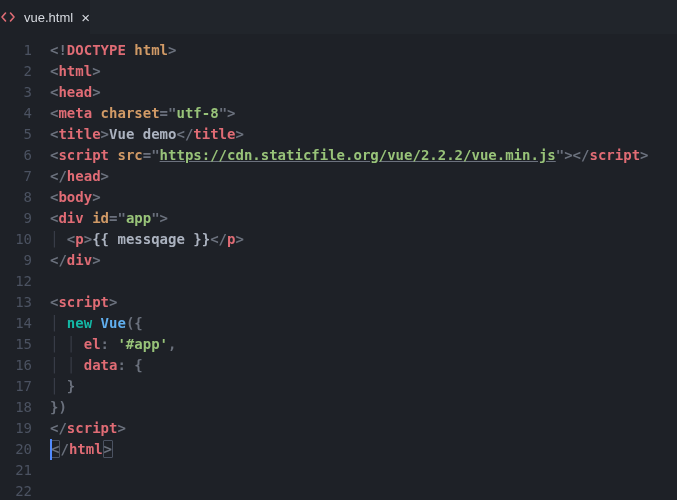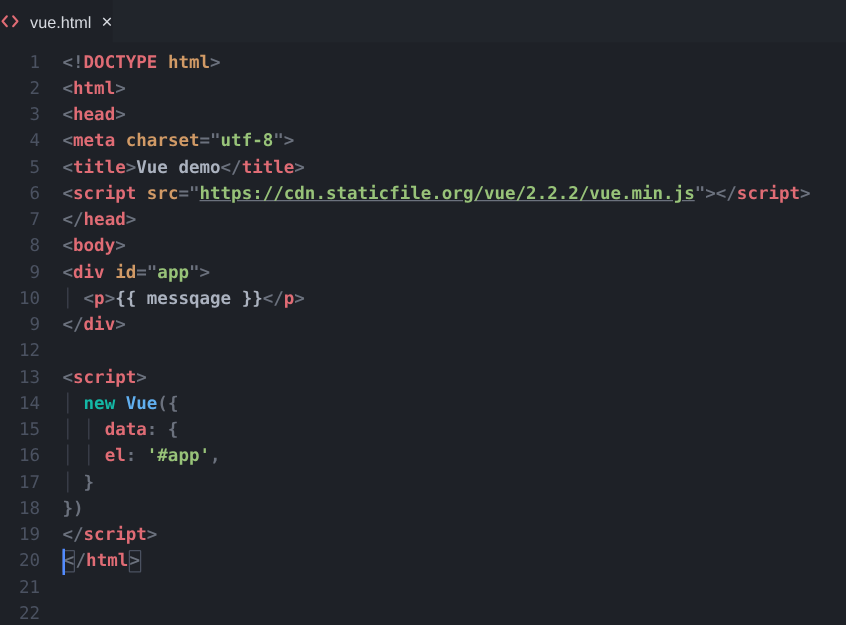--- a/index.html
+++ b/index.html
@@ -127,20 +127,20 @@
     <div class="row"><span class="punc">&lt;</span><span class="tag">title</span><span class="punc">&gt;</span><span class="txt">Vue demo</span><span class="punc">&lt;/</span><span class="tag">title</span><span class="punc">&gt;</span></div>
     <div class="row"><span class="punc">&lt;</span><span class="tag">script</span><span> </span><span class="attr">src</span><span class="punc">="</span><span class="str url">https://cdn.staticfile.org/vue/2.2.2/vue.min.js</span><span class="punc">"&gt;&lt;/</span><span class="tag">script</span><span class="punc">&gt;</span></div>
     <div class="row"><span class="punc">&lt;/</span><span class="tag">head</span><span class="punc">&gt;</span></div>
     <div class="row"><span class="punc">&lt;</span><span class="tag">body</span><span class="punc">&gt;</span></div>
     <div class="row"><span class="punc">&lt;</span><span class="tag">div</span><span> </span><span class="attr">id</span><span class="punc">="</span><span class="str">app</span><span class="punc">"&gt;</span></div>
     <div class="row"><span class="guide">│ </span><span class="punc">&lt;</span><span class="tag">p</span><span class="punc">&gt;</span><span class="txt">{{ messqage }}</span><span class="punc">&lt;/</span><span class="tag">p</span><span class="punc">&gt;</span></div>
     <div class="row"><span class="punc">&lt;/</span><span class="tag">div</span><span class="punc">&gt;</span></div>
     <div class="row"><span> </span></div>
     <div class="row"><span class="punc">&lt;</span><span class="tag">script</span><span class="punc">&gt;</span></div>
     <div class="row"><span class="guide">│ </span><span class="kw">new</span><span> </span><span class="fn">Vue</span><span class="punc">({</span></div>
+    <div class="row"><span class="guide">│ │ </span><span class="prop">el</span><span class="punc">: </span><span class="str">'#app'</span><span class="punc">,</span></div>
     <div class="row"><span class="guide">│ │ </span><span class="prop">data</span><span class="punc">: {</span></div>
-    <div class="row"><span class="guide">│ │ </span><span class="prop">el</span><span class="punc">: </span><span class="str">'#app'</span><span class="punc">,</span></div>
     <div class="row"><span class="guide">│ </span><span class="punc">}</span></div>
     <div class="row"><span class="punc">})</span></div>
     <div class="row"><span class="punc">&lt;/</span><span class="tag">script</span><span class="punc">&gt;</span></div>
     <div class="row"><span class="cursor-line"></span><span class="punc hl-box">&lt;</span><span class="punc">/</span><span class="tag">html</span><span class="punc hl-box">&gt;</span></div>
   </div>
 </div>
 
 </body></html>

